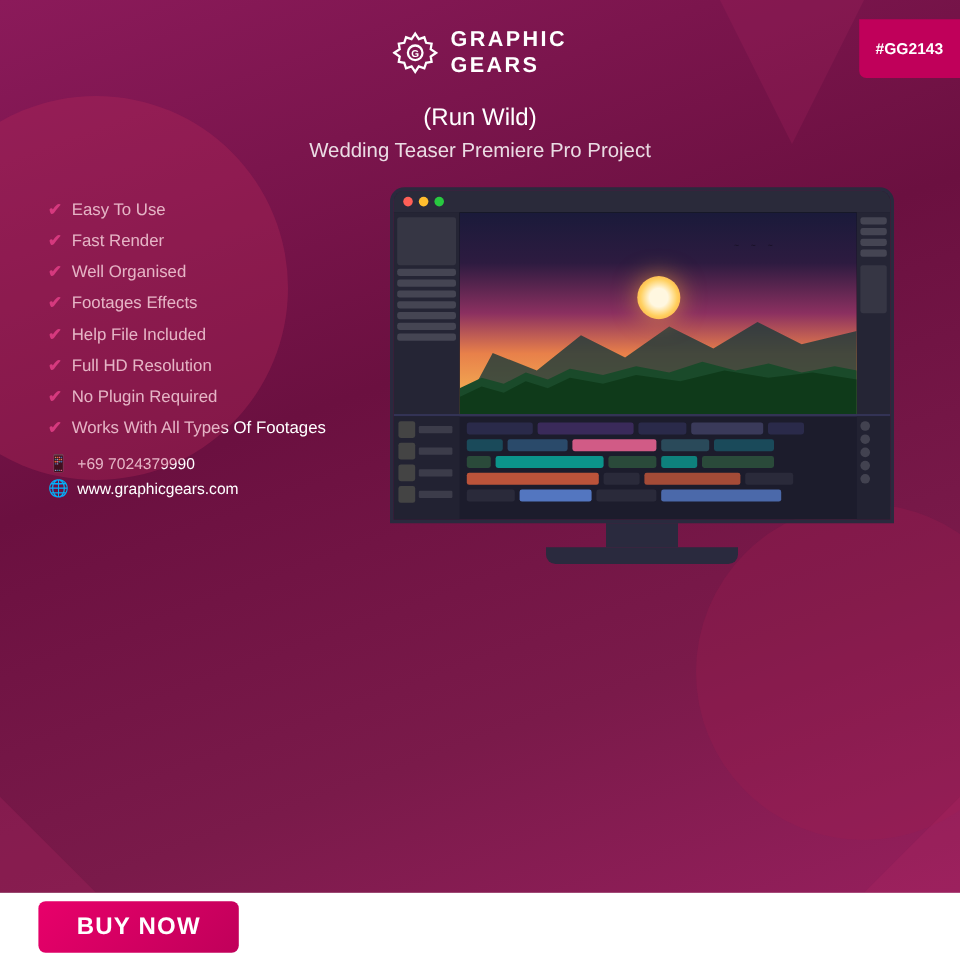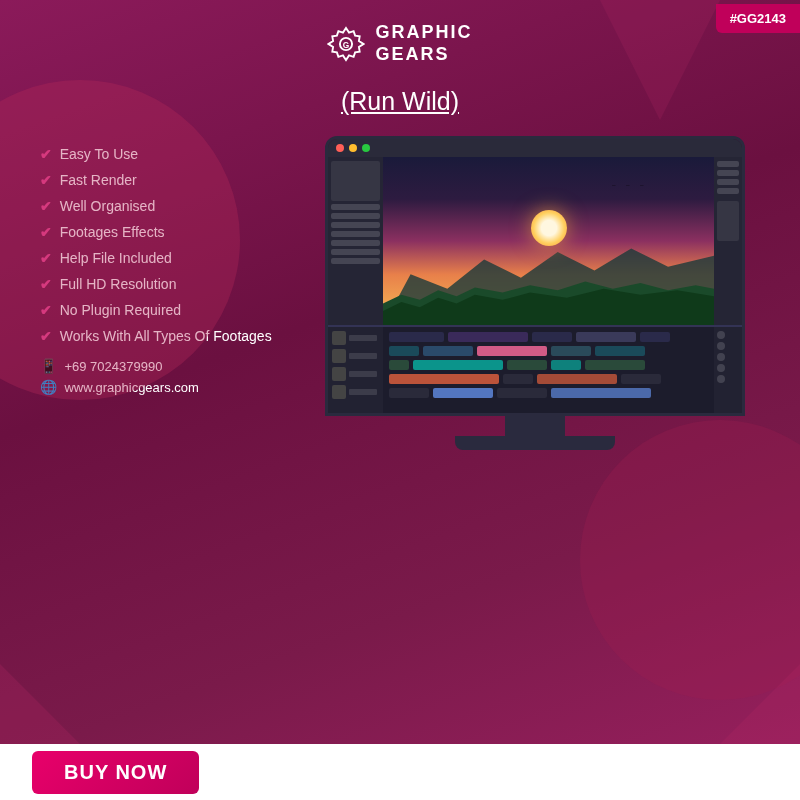--- a/index.html
+++ b/index.html
@@ -37,27 +37,27 @@
       height: 280px;
       border-radius: 50%;
       background: rgba(160, 30, 80, 0.3);
       right: -60px;
       bottom: 100px;
     }
 
     
     .tag-badge {
       position: absolute;
-      top: 4px;
+      top: 16px;
       right: 0;
       background: #c0005a;
       color: #fff;
       font-size: 13px;
       font-weight: bold;
-      padding: 7px 14px;
+      padding: 17px 14px;
       border-bottom-left-radius: 6px;
     }
 
     
     .header-logo {
       display: flex;
       flex-direction: column;
       align-items: center;
       padding-top: 22px;
     }
@@ -91,25 +91,24 @@
     .main-title {
       font-size: 58px;
       font-weight: 900;
       color: #fff;
       letter-spacing: 2px;
       line-height: 1.05;
       text-shadow: 2px 2px 8px rgba(0,0,0,0.3);
     }
 
     .sub-title {
-      font-size: 25px;
+      font-size: 20px;
       font-weight: 400;
       color: #fff;
       margin-top: 4px;
-      text-decoration: underline;
     }
 
     .description {
       font-size: 17px;
       color: rgba(255,255,255,0.85);
       margin-top: 6px;
       font-weight: 400;
     }
 
     
@@ -482,20 +481,21 @@
       </svg>
       <div class="logo-text">
         <div>GRAPHIC</div>
         <div>GEARS</div>
       </div>
     </div>
   </div>
 
   <div class="title-section">
     <div class="sub-title">(Run Wild)</div>
+    <div class="description">Wedding Teaser Premiere Pro Project</div>
   </div>
 
   <div class="main-content">
 
     <div class="features-section">
 
       <div class="feature-item">
         <span class="check-icon">✔</span>
         <span>Easy To Use</span>
       </div>

